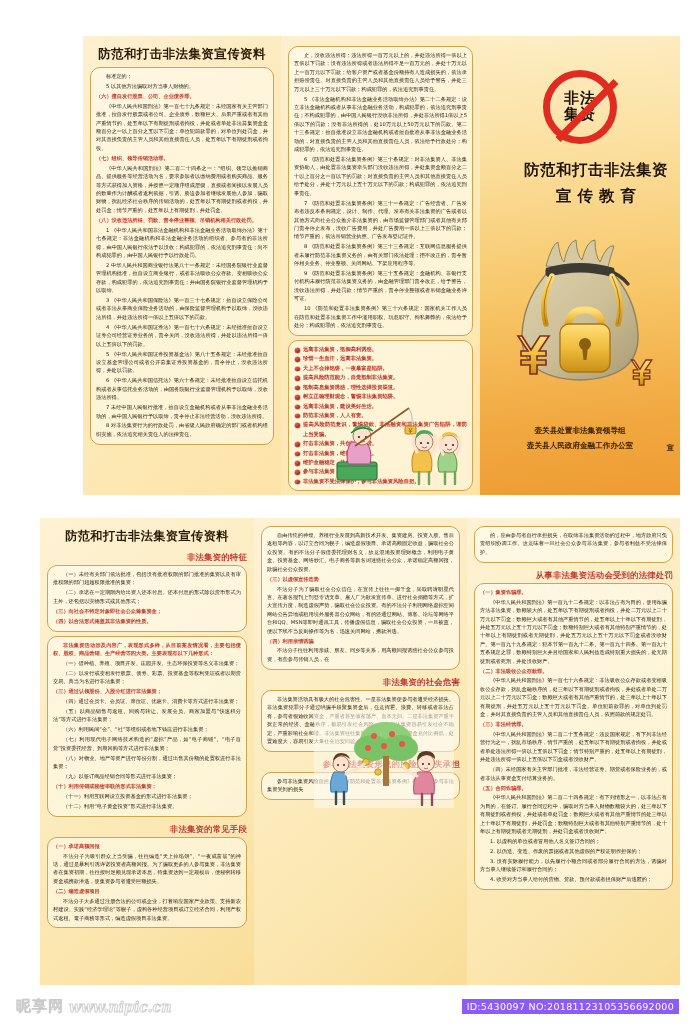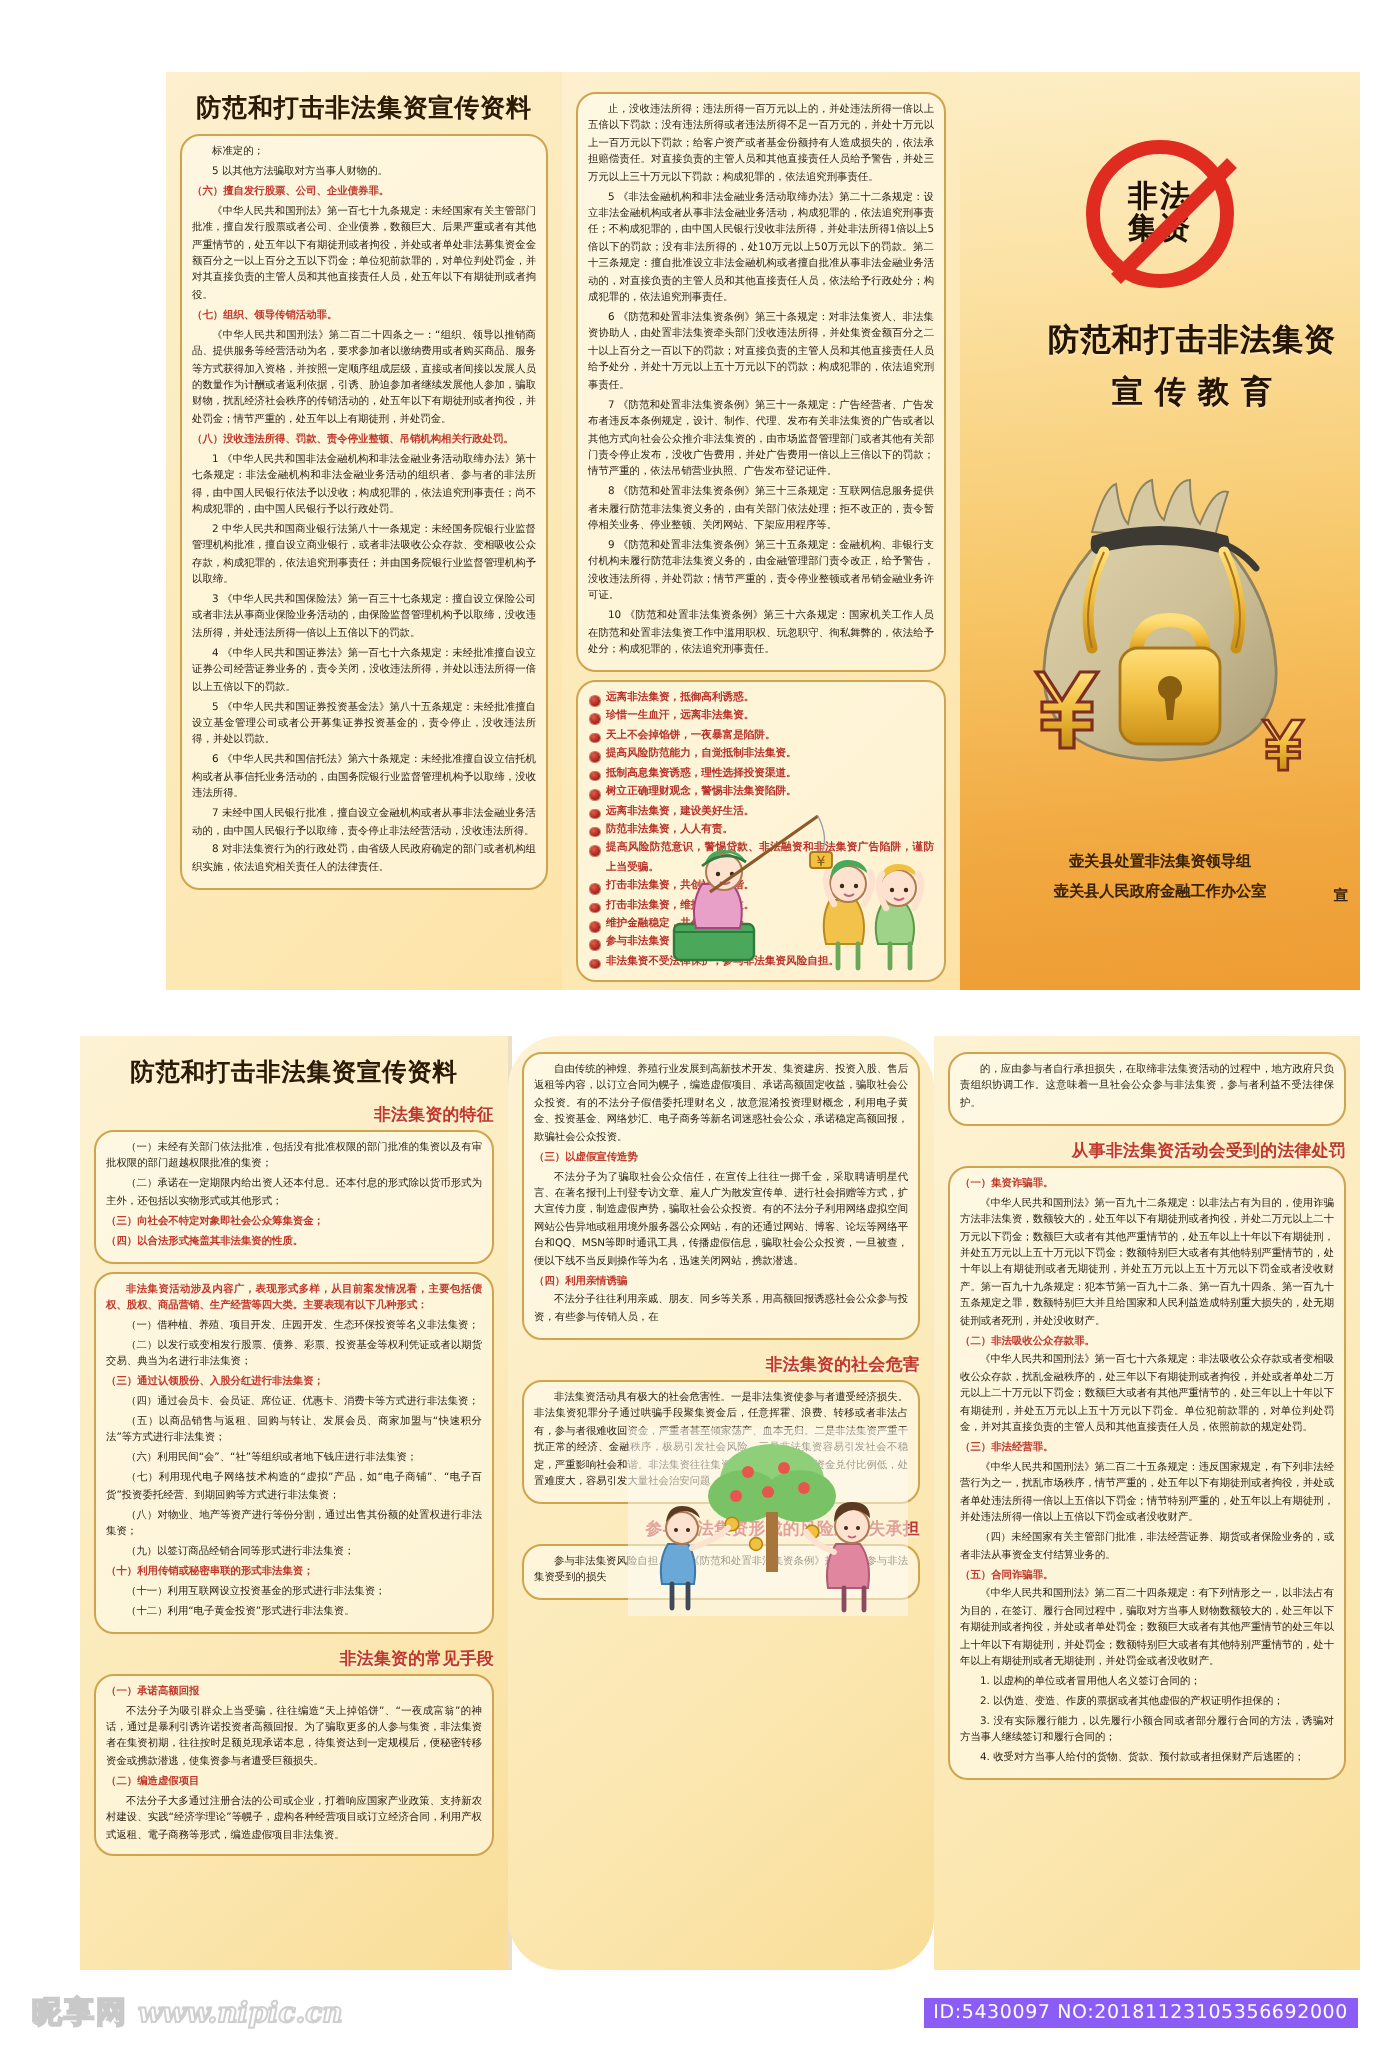--- a/index.html
+++ b/index.html
@@ -39,21 +39,21 @@
     position: absolute; left: 40px; top: 518px;
     width: 640px; height: 467px;
     display: flex;
   }
   .p2 {
     height: 467px; position: relative;
     background: linear-gradient(140deg,#fdf2d4 0%, #fcecc0 40%, #fbe6ae 72%, #f9dd98 100%);
     padding: 8px 7px 6px 7px;
   }
   .p2.a { width: 214px; }
-  .p2.b { width: 213px; border-radius: 26px; }
+  .p2.b { width: 213px; }
   .p2.c { width: 213px; }
 
   .fold {
     position:absolute; top:0; bottom:0; width:2px;
     background: rgba(196,150,60,.30);
   }
 
   
   .bro-title {
     font-family: "DejaVu Serif", "Liberation Serif", serif;
@@ -162,21 +162,21 @@
   
   .illus { position: absolute; pointer-events: none; }
 
   
   .wm {
     position: absolute; left: 16px; bottom: 8px;
     display: flex; align-items: center; gap: 5px;
   }
   .wm-cn {
     font-family: "DejaVu Serif","Liberation Serif",serif;
-    font-size: 15px; font-weight: 700;
+    font-size: 15px; font-weight: 400;
     color: transparent;
     -webkit-text-stroke: 1px #c9c9c9;
     letter-spacing: 1px;
   }
   .wm-url {
     font-family: "DejaVu Serif","Liberation Serif",serif;
     font-style: italic; font-size: 14px; font-weight: 700;
     color: transparent; -webkit-text-stroke: 1px #cfcfcf;
   }
   .wm-id {

